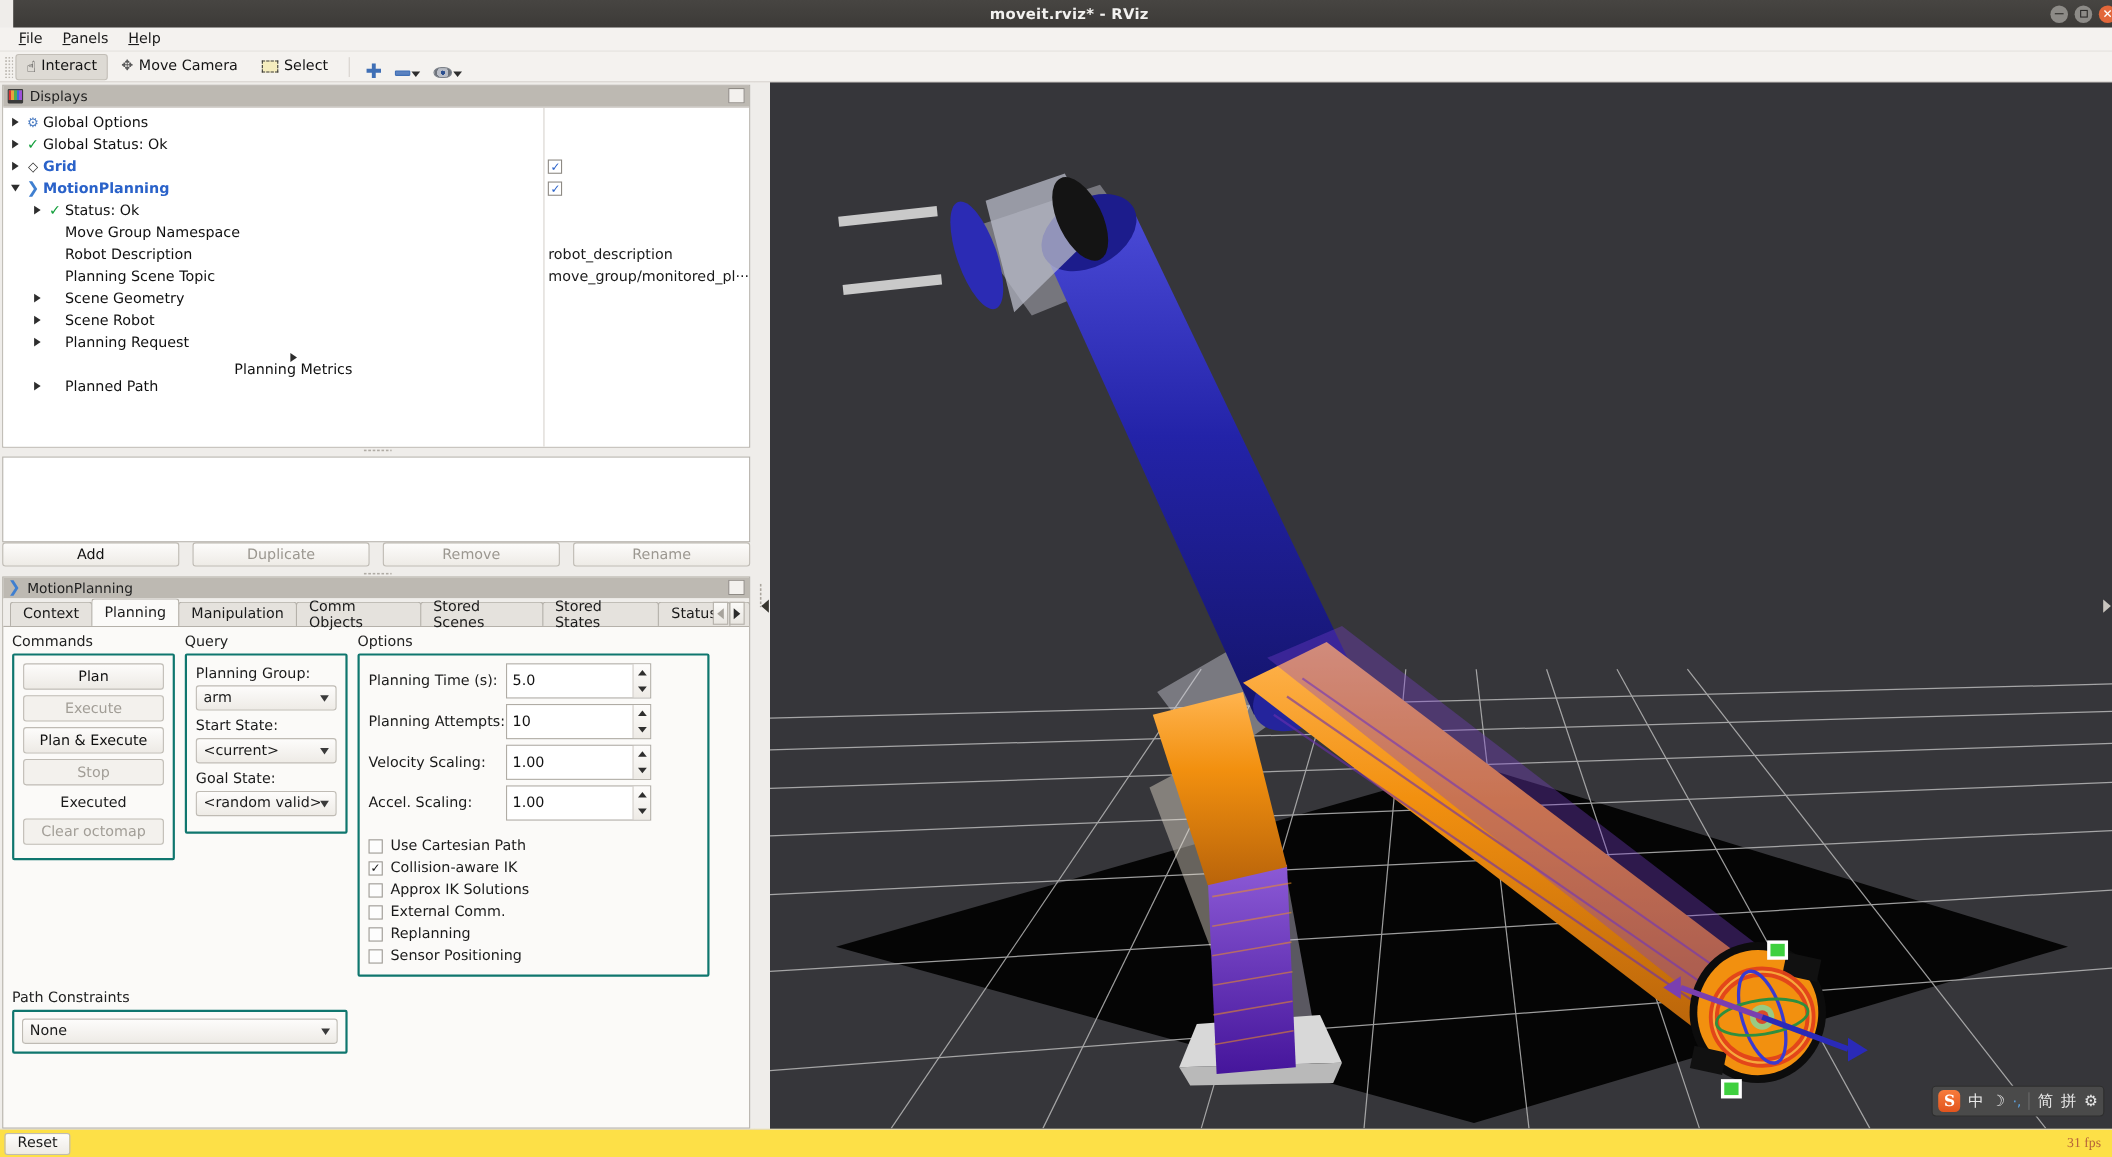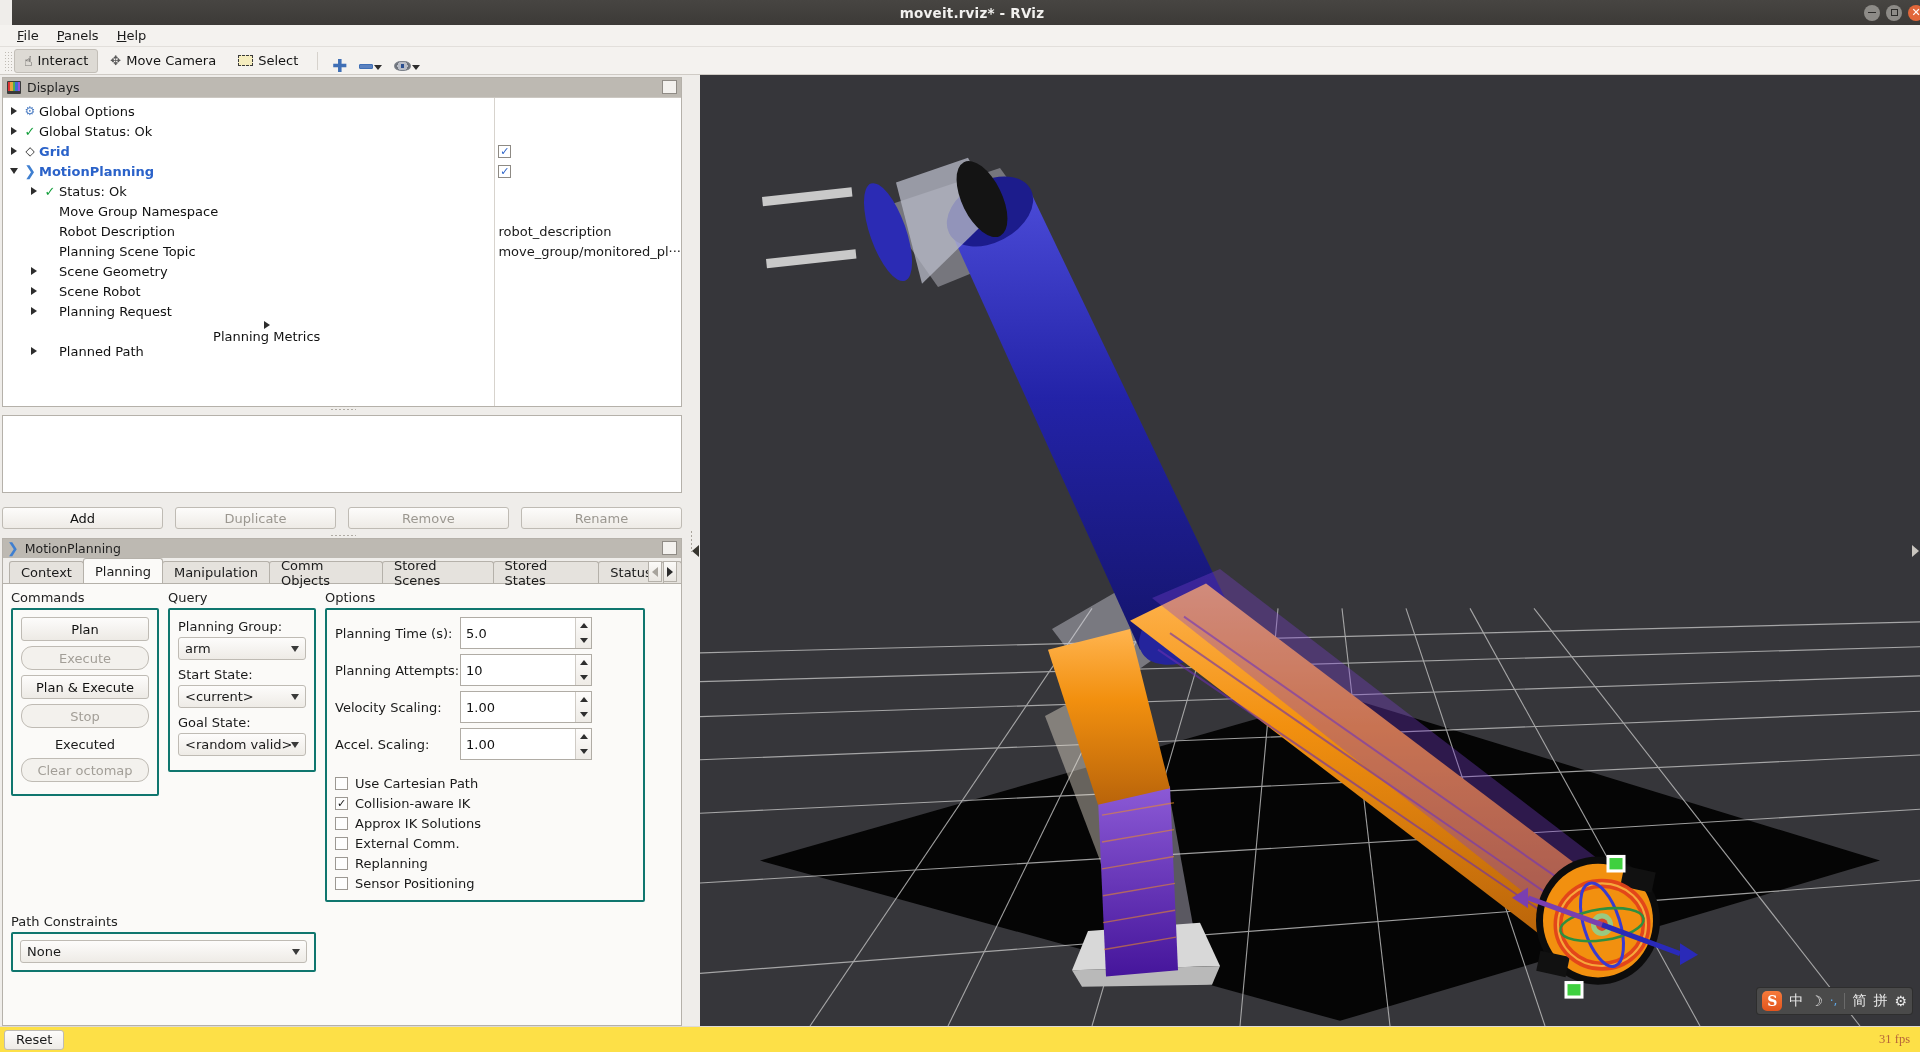--- a/index.html
+++ b/index.html
@@ -91,21 +91,21 @@
   .blue{ color:#2a62c9; font-weight:bold; }
   .cbx{ width:13px;height:13px;border:1px solid #8e8a84; background:#fff; display:flex;
         align-items:center; justify-content:center; color:#2a62c9; font-size:11px; font-weight:bold;}
   .rrow{ height:20px; display:flex; align-items:center; font-size:13px; padding-left:3px; }
 
   #desc-box{ height:78px; margin:3px 4px 0 2px; background:#fff; border:1px solid #b5b1aa; }
   .handle{ height:5px; display:flex; align-items:center; justify-content:center; }
   .handle .d{ width:26px;height:3px;
       background-image:radial-gradient(#b0aca5 45%, transparent 46%); background-size:4px 3px;}
 
-  #disp-buttons{ display:flex; gap:12px; padding:14px 4px 4px 2px; }
+  #disp-buttons{ display:flex; gap:12px; padding:0 4px 4px 2px; }
   .btn{ flex:1; height:22px; border:1px solid #bfbbb4; border-radius:3px;
         background:linear-gradient(#fdfcfb,#eeebe6); font-size:13px; color:#111;
         display:flex; align-items:center; justify-content:center; }
   .btn.disabled{ color:#9b9790; }
 
   
   #mp-panel{ flex:1; display:flex; flex-direction:column; margin:0 4px 0 2px;
              border:1px solid #b5b1aa; background:#fbfaf8; }
   #tabs{ height:26px; display:flex; align-items:flex-end; padding-left:6px; background:#efedea;
          border-bottom:1px solid #b5b1aa; position:relative; }
@@ -123,21 +123,21 @@
   #plan-body{ flex:1; padding:6px 8px 0 8px; position:relative;}
   .col-title{ font-size:13px; color:#222; margin-bottom:3px; }
   .gbox{ border:2px solid #0f766e; border-radius:2px; padding:7px 8px; background:#fbfaf8;}
   #cols{ display:flex; gap:9px; }
   #c-commands{ width:148px;}
   #c-query{ width:148px;}
   #c-options{ width:320px;}
   .cmdbtn{ height:24px; margin-bottom:5px; border:1px solid #bfbbb4; border-radius:3px;
       background:linear-gradient(#fdfcfb,#edeae5); display:flex;align-items:center;justify-content:center;
       font-size:13px; color:#111;}
-  .cmdbtn.disabled{ color:#a29e97; background:#f3f1ed;border-radius:11px; }
+  .cmdbtn.disabled{ color:#a29e97; background:#f3f1ed; }
   .cmdlabel{ height:22px; display:flex; align-items:center; justify-content:center; font-size:13px; margin-bottom:3px;}
   .qlabel{ font-size:13px; margin:2px 0 3px 0; }
   .combo{ height:23px; border:1px solid #bfbbb4; border-radius:3px;
       background:linear-gradient(#fdfcfb,#eeebe6); display:flex; align-items:center;
       padding:0 6px; font-size:13px; position:relative; margin-bottom:7px;}
   .combo .cv{ flex:1; white-space:nowrap; overflow:hidden;}
   .combo .ca{ width:0;height:0;border-left:4.5px solid transparent;border-right:4.5px solid transparent;
         border-top:6px solid #3a3a3a;}
   .optrow{ display:flex; align-items:center; margin-bottom:5px;}
   .optrow .ol{ width:125px; font-size:13px;}

